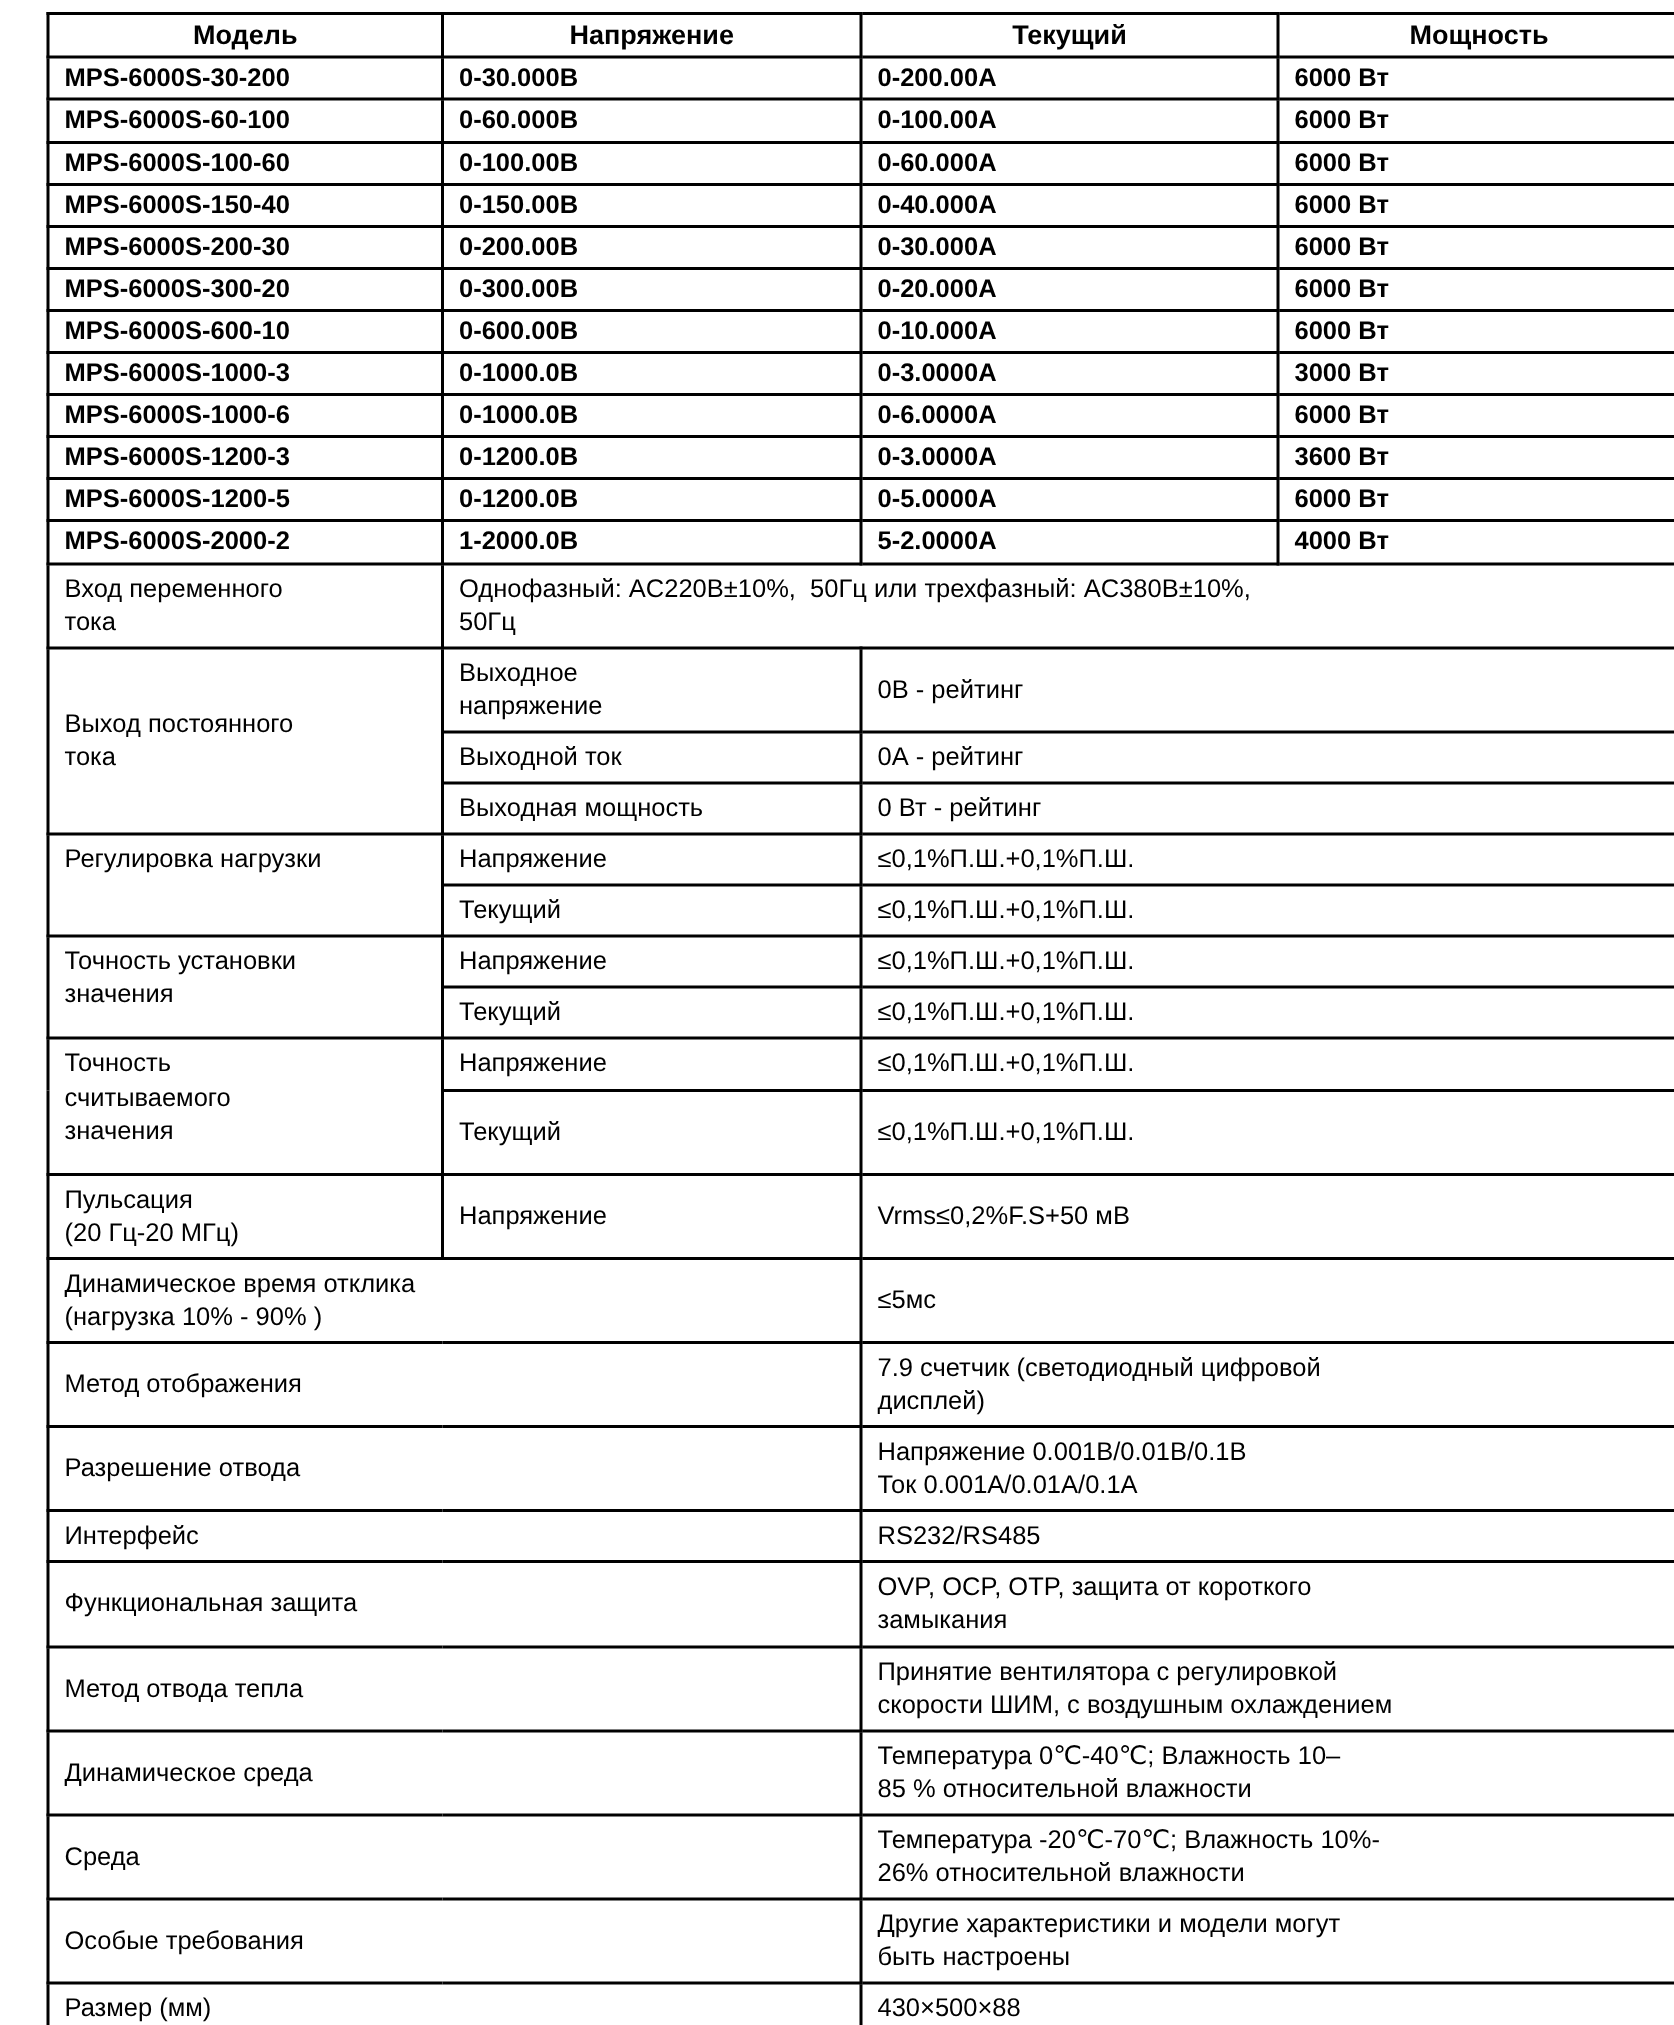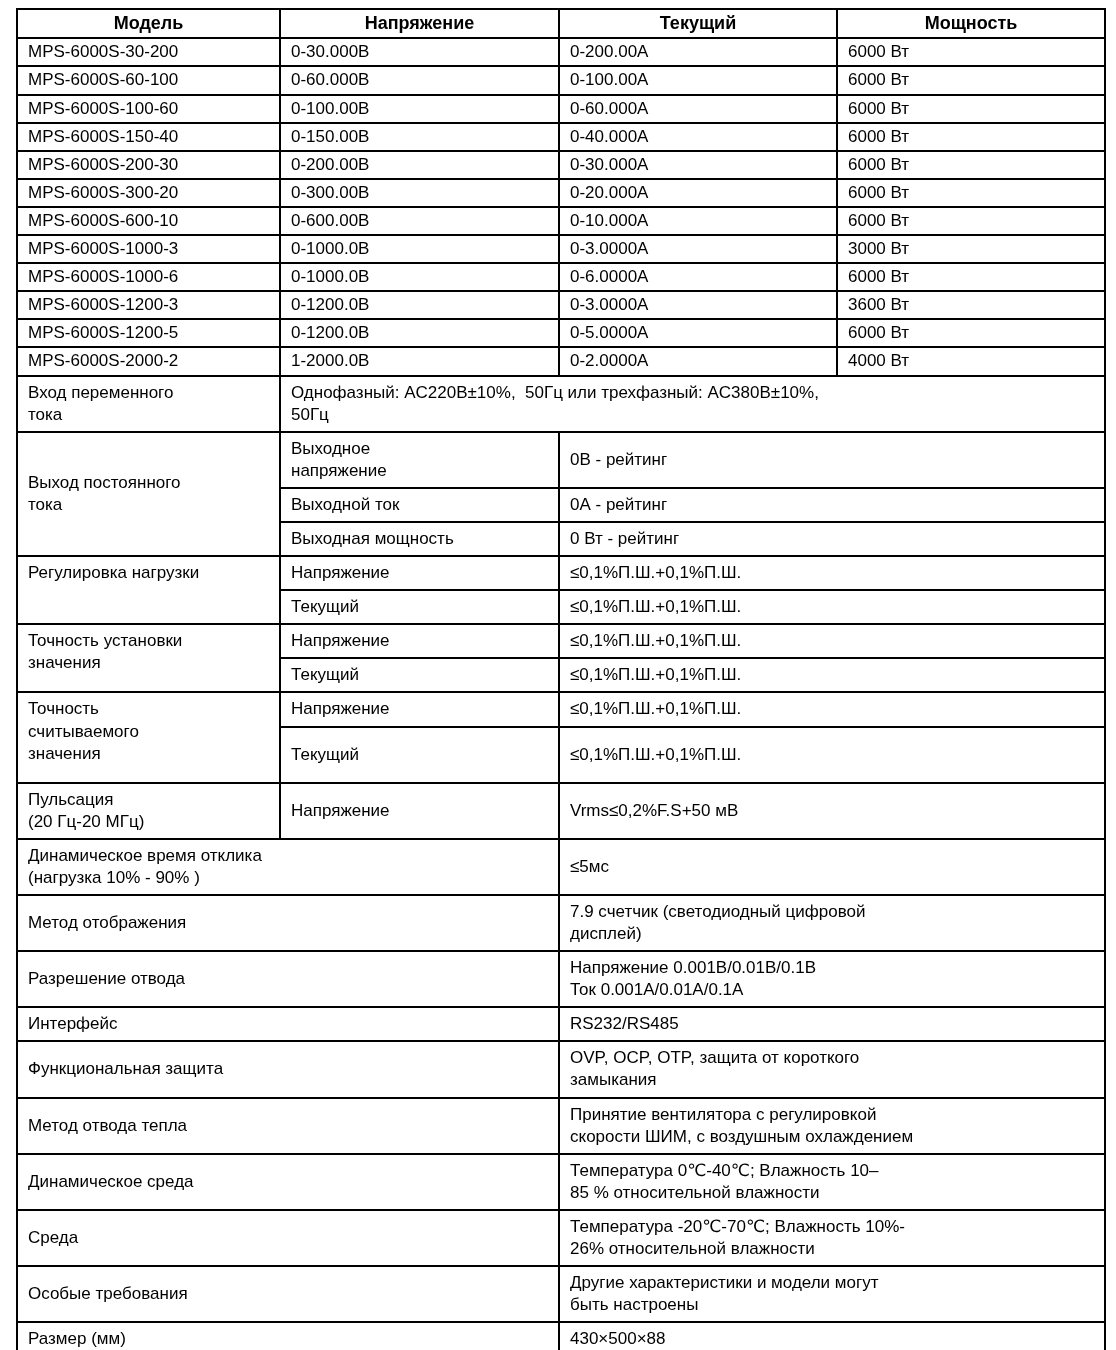--- a/index.html
+++ b/index.html
@@ -6,21 +6,21 @@
     margin: 0;
     padding: 0;
     background: #ffffff;
     color: #000000;
     font-family: "Liberation Sans", "DejaVu Sans", sans-serif;
   }
   .page {
     width: 1116px;
     height: 1350px;
     box-sizing: border-box;
-    padding: 8px 16px;
+    padding: 8px 31px;
     background: #ffffff;
     overflow: hidden;
   }
   table.spec-table {
     border-collapse: collapse;
     table-layout: fixed;
     width: 1088px;
   }
   .spec-table th,
   .spec-table td {
@@ -34,20 +34,21 @@
     text-align: left;
   }
   .spec-table th {
     font-weight: bold;
     text-align: center;
     padding: 2px 6px;
     font-size: 18px;
   }
   tbody.models td {
     padding: 2px 10px;
+    font-weight: bold;
   }
   tbody.specs td {
     padding: 5px 10px;
   }
   td.va-top {
     vertical-align: top;
   }
   td.va-mid {
     vertical-align: middle;
     border-radius: 24px;
@@ -135,21 +136,21 @@
       </tr>
       <tr>
         <td>MPS-6000S-1200-5</td>
         <td>0-1200.0В</td>
         <td>0-5.0000А</td>
         <td>6000 Вт</td>
       </tr>
       <tr>
         <td>MPS-6000S-2000-2</td>
         <td>1-2000.0В</td>
-        <td>0-2.0000А</td>
+        <td>5-2.0000А</td>
         <td>4000 Вт</td>
       </tr>
     </tbody>
     <tbody class="specs">
       <tr>
         <td class="va-mid">Вход переменного
 тока</td>
         <td colspan="3">Однофазный: AC220В±10%,  50Гц или трехфазный: AC380В±10%,
 50Гц</td>
       </tr>

